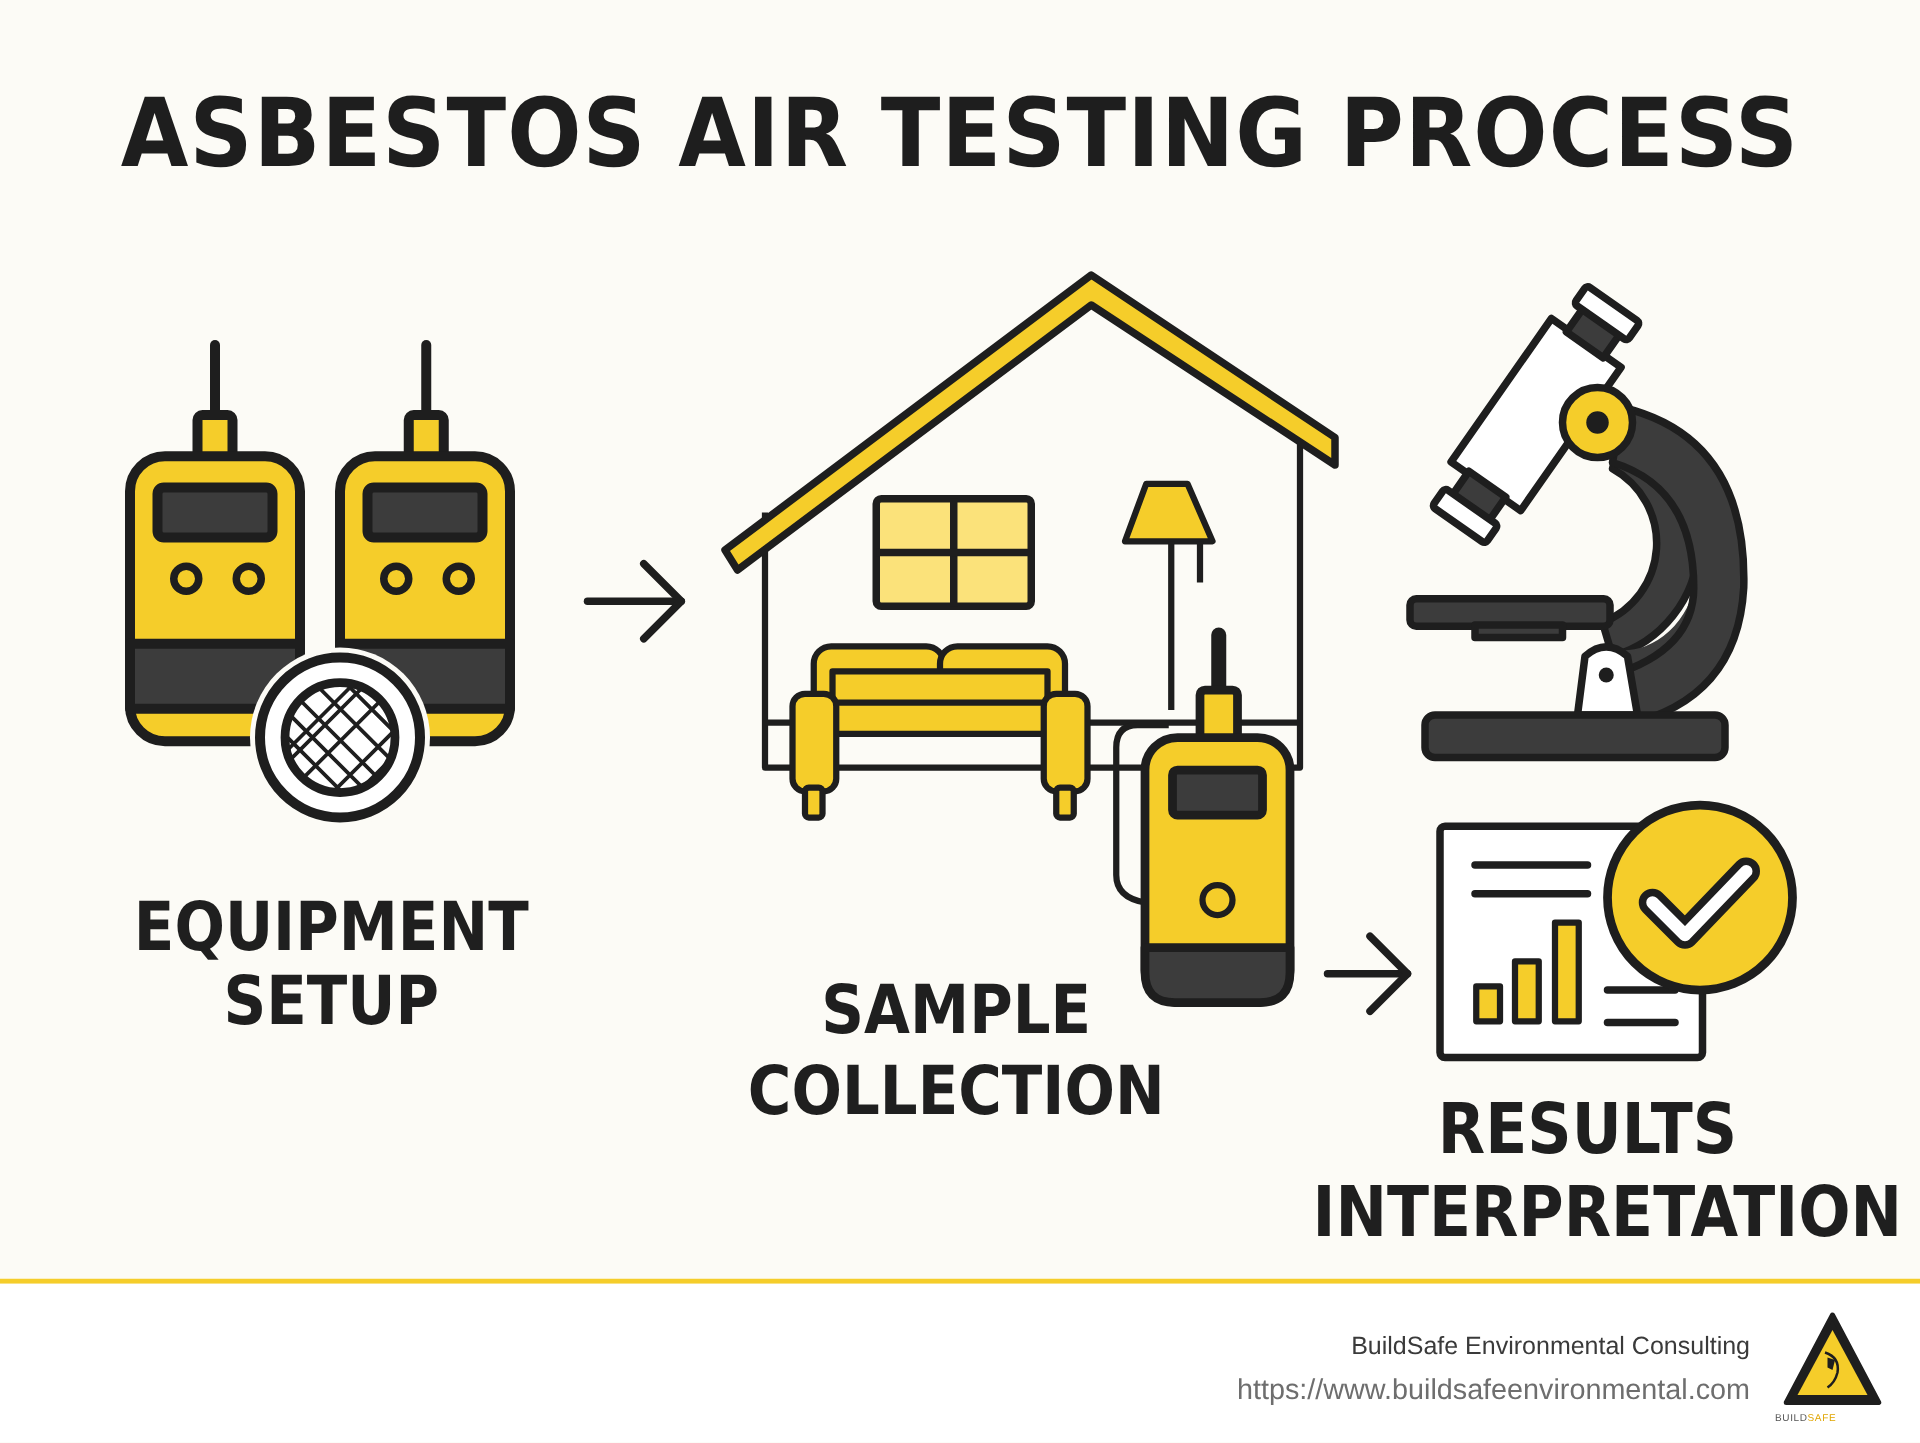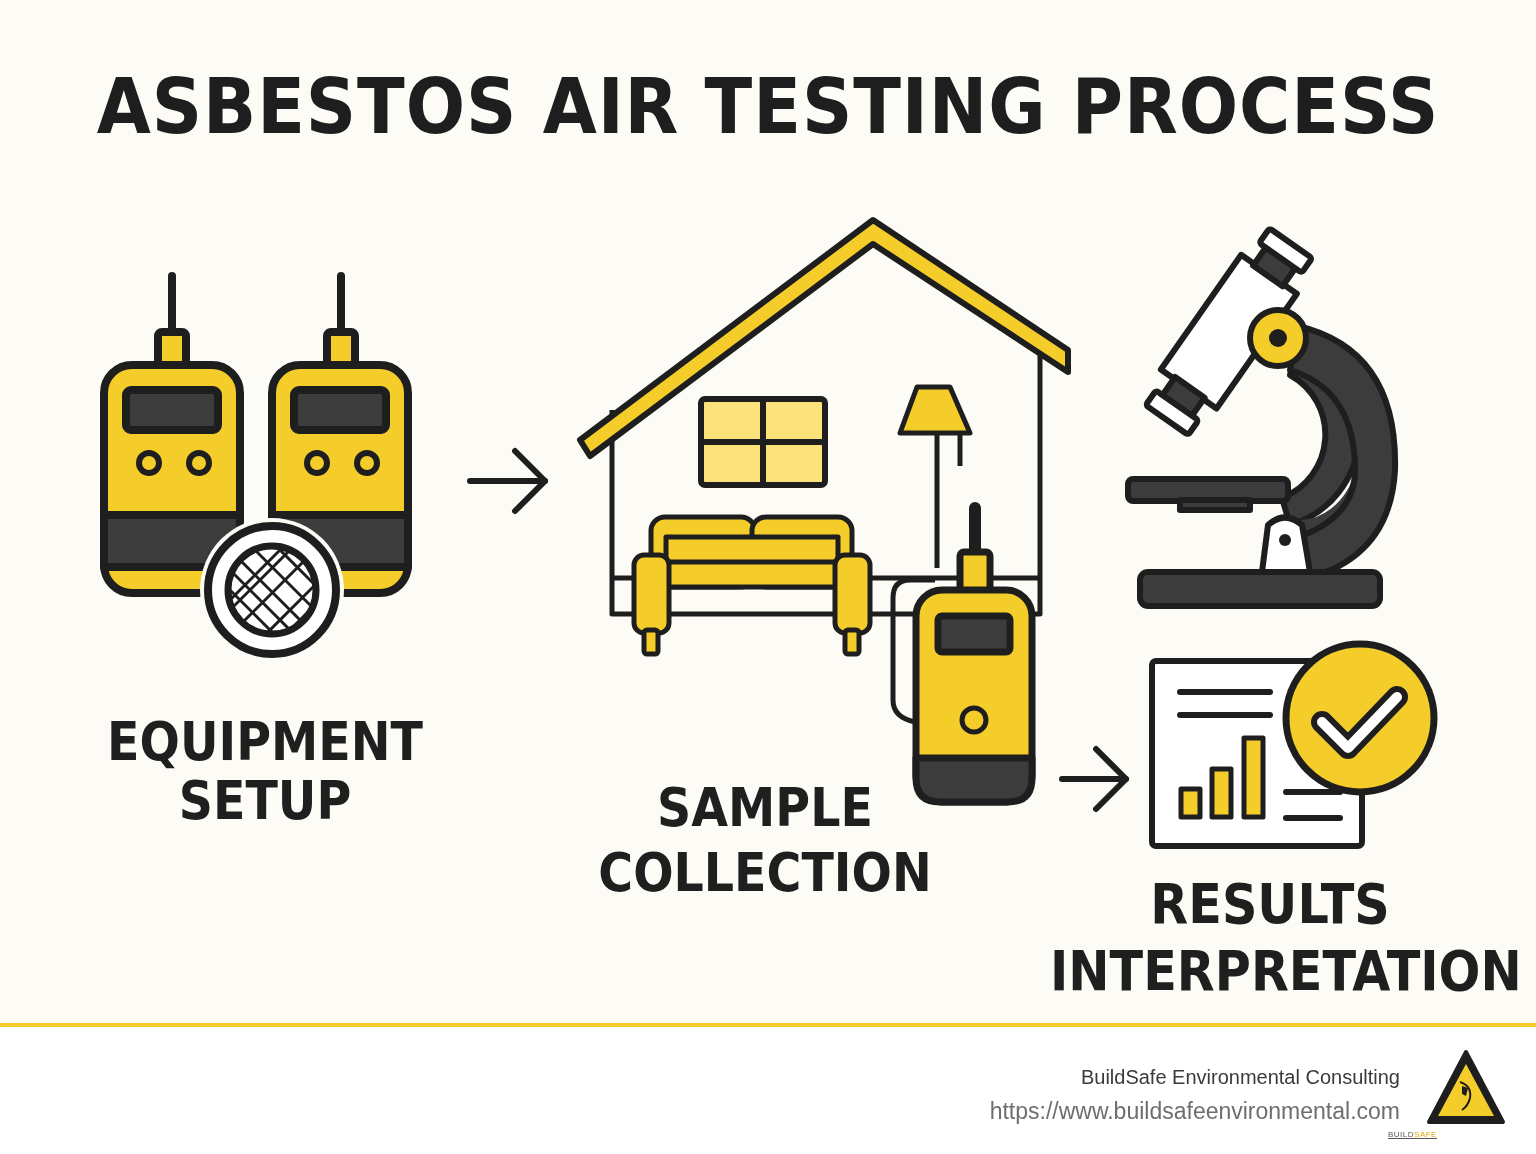--- a/index.html
+++ b/index.html
@@ -15,21 +15,21 @@
   .label {
     position: absolute; text-align: center; font-family: "DejaVu Sans", sans-serif;
     font-weight: bold; color: #1f1f1f; line-height: 1.1; transform: scaleX(0.88);
   }
   .label span { display: block; }
   .svgabs { position: absolute; left: 0; top: 0; }
   .footer-line { position: absolute; left: 0; top: 1023px; width: 1536px; height: 4px; background: #f5cd2a; }
   .footer { position: absolute; left: 0; top: 1027px; width: 1536px; height: 127px; background: #ffffff; }
   .company { position: absolute; right: 136px; top: 1066px; font-size: 20px; font-weight: normal; color: #3a3a3a; }
   .url { position: absolute; right: 136px; top: 1098px; font-size: 23px; color: #6e6e6e; }
-  .logo-text { position: absolute; left: 1388px; top: 1130px; font-size: 8px; letter-spacing: 0.5px; color: #555; text-decoration: underline; }
+  .logo-text { position: absolute; left: 1420px; top: 1130px; font-size: 8px; letter-spacing: 0.5px; color: #555; }
   .logo-text b { color: #e0a500; font-weight: normal; }
 </style>
 </head>
 <body>
 
 <div class="title">ASBESTOS AIR TESTING PROCESS</div>
 
 <svg class="svgabs" width="1536" height="1030" viewBox="0 0 1536 1030">
 
   <g stroke="#1e1e1e" stroke-width="8" stroke-linejoin="round">

